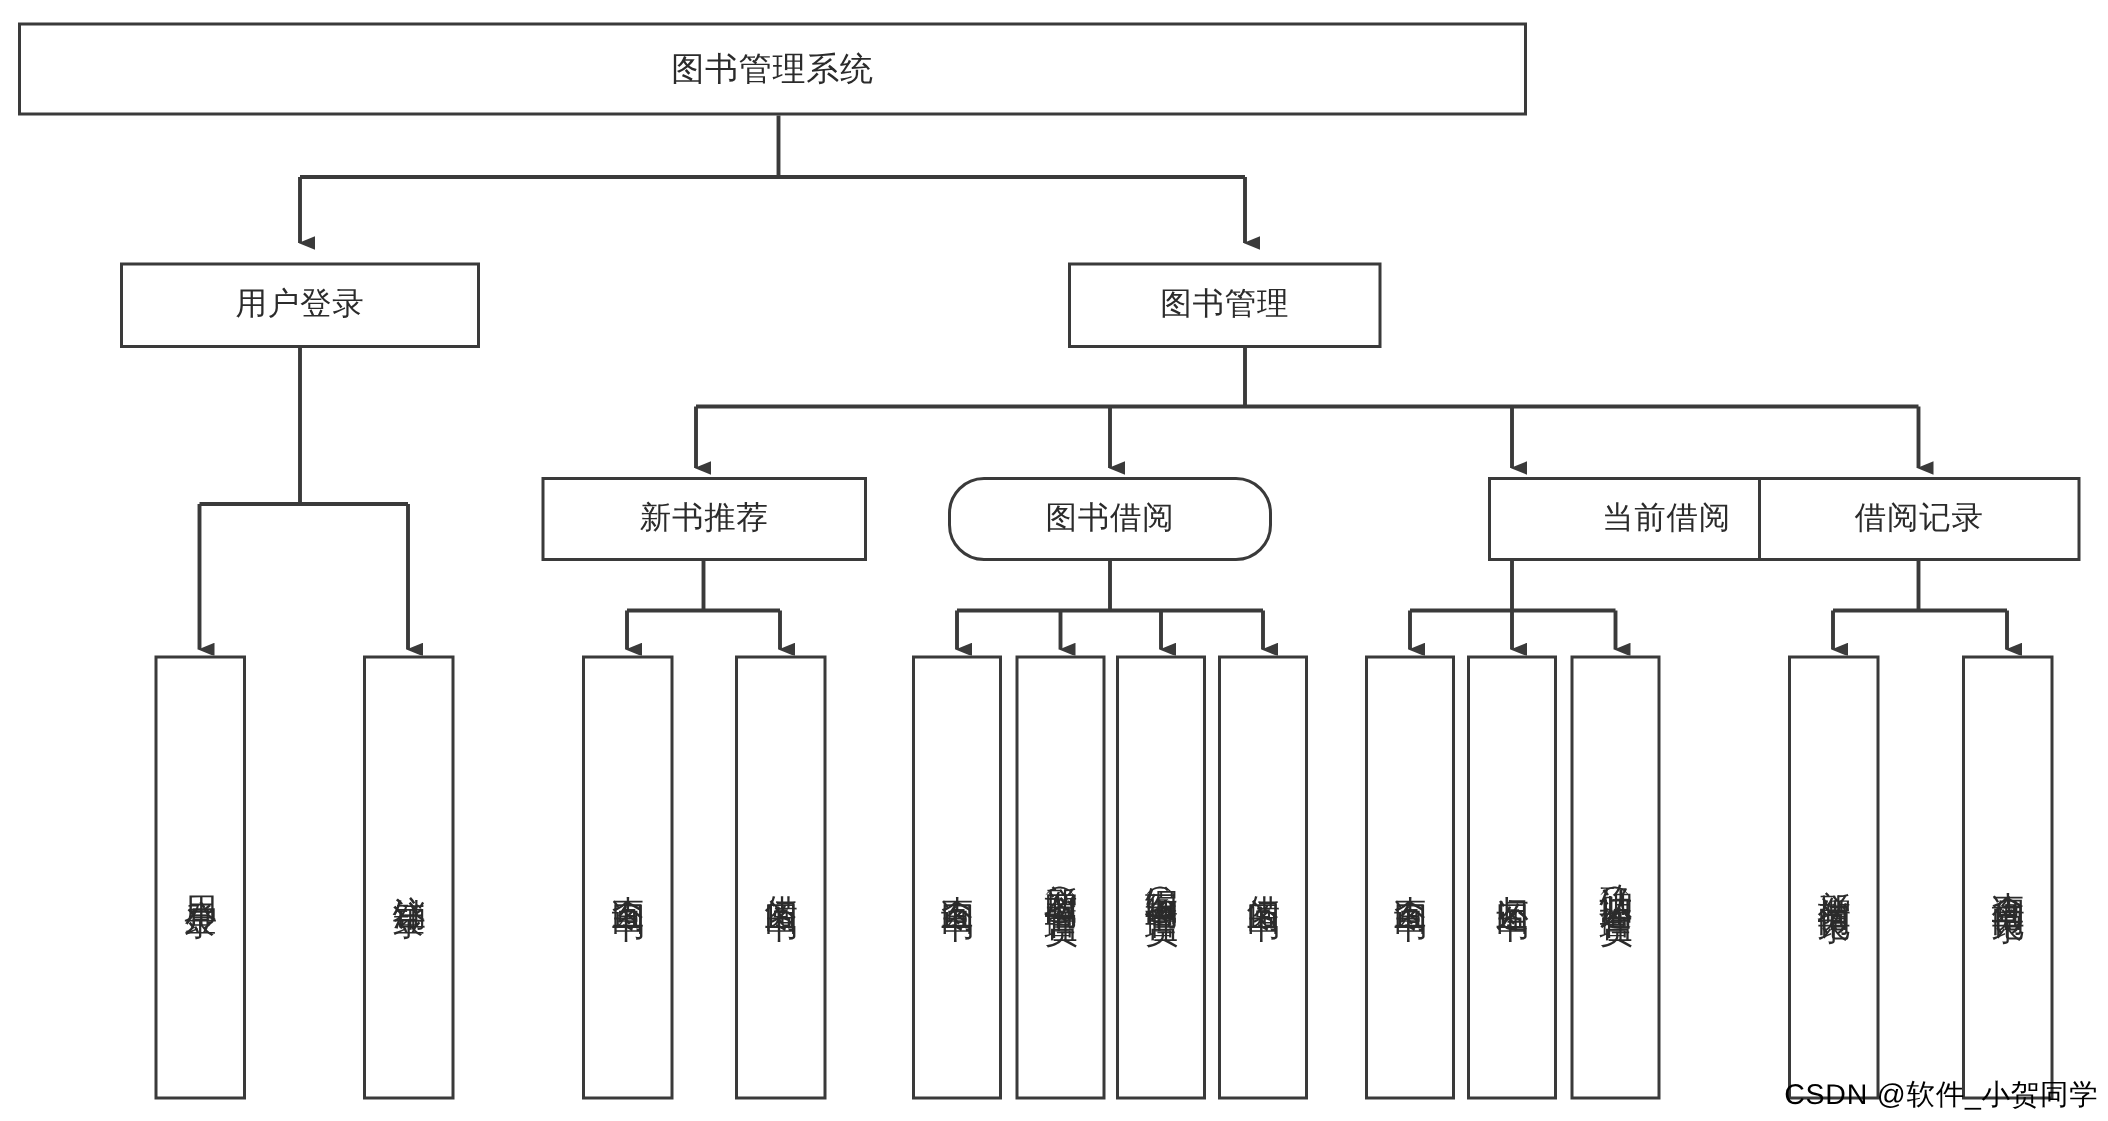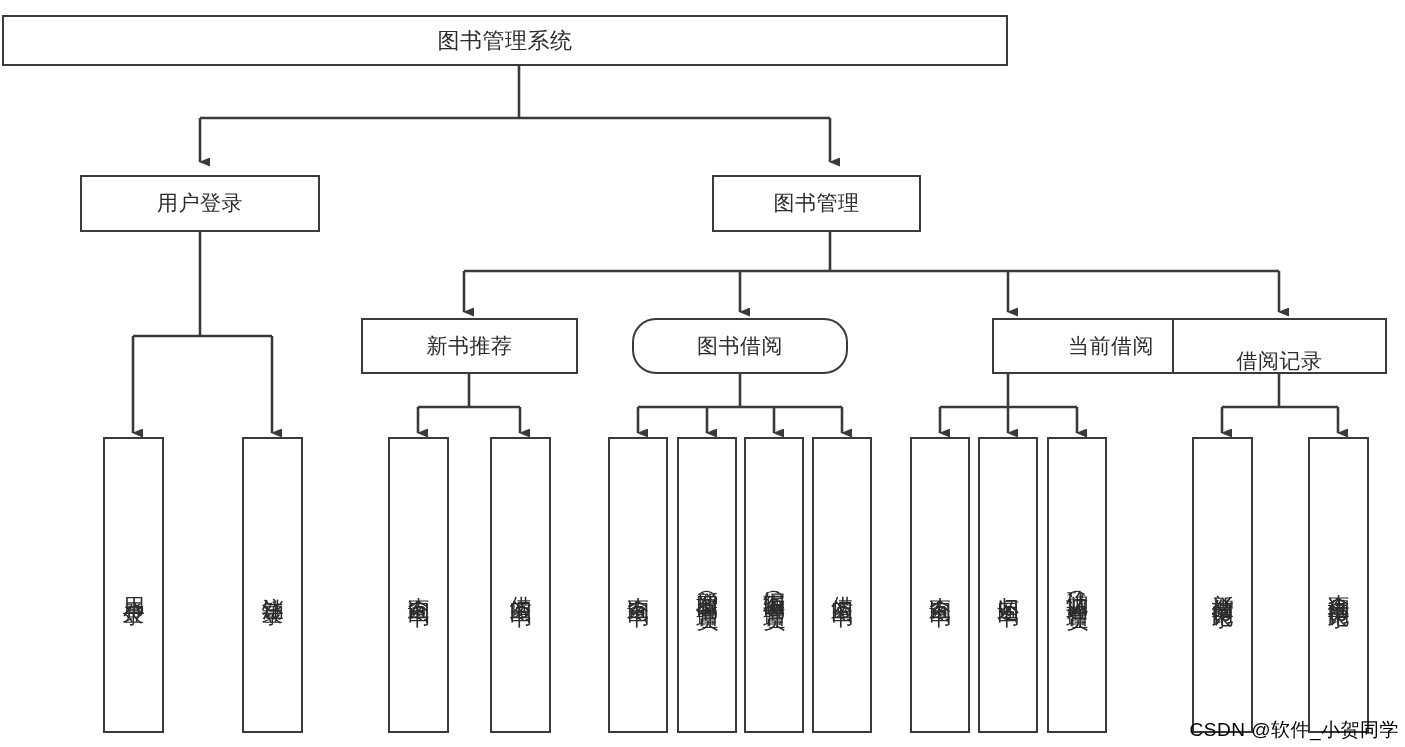--- a/index.html
+++ b/index.html
@@ -126,41 +126,41 @@
       <path d="M1008,407 L1008,433" marker-end="url(#arrowhead)"></path>
       <path d="M1077,407 L1077,433" marker-end="url(#arrowhead)"></path>
 
       <path d="M1279,374 L1279,407"></path>
       <path d="M1222,407 L1338,407"></path>
       <path d="M1222,407 L1222,433" marker-end="url(#arrowhead)"></path>
       <path d="M1338,407 L1338,433" marker-end="url(#arrowhead)"></path>
     </g>
   </svg>
 
-  <div class="node horiz root" style="left:2px; top:15px; width:1006px; height:51px;font-family:Liberation Serif, serif;">
+  <div class="node horiz root" style="left:12px; top:15px; width:1006px; height:62px;font-family:Liberation Serif, serif;">
     <span class="node-label">图书管理系统</span>
   </div>
 
   <div class="node horiz" style="left:80px; top:175px; width:240px; height:57px;">
     <span class="node-label">用户登录</span>
   </div>
   <div class="node horiz" style="left:712px; top:175px; width:209px; height:57px;">
     <span class="node-label">图书管理</span>
   </div>
 
   <div class="node horiz" style="left:361px; top:318px; width:217px; height:56px;">
     <span class="node-label">新书推荐</span>
   </div>
   <div class="node horiz" style="left:632px; top:318px; width:216px; height:56px;border-radius:24px;">
     <span class="node-label">图书借阅</span>
   </div>
   <div class="node horiz" style="left:948px; top:318px; width:238px; height:56px;margin-left:44px;">
     <span class="node-label">当前借阅</span>
   </div>
-  <div class="node horiz" style="left:1172px; top:318px; width:215px; height:56px;align-items:flex-end;">
+  <div class="node horiz" style="left:1172px; top:318px; width:215px; height:56px;">
     <span class="node-label">借阅记录</span>
   </div>
 
   <div class="node vert" style="left:103px; top:437px; width:61px; height:296px;">
     <span class="node-label">用户登录</span>
   </div>
   <div class="node vert" style="left:242px; top:437px; width:61px; height:296px;">
     <span class="node-label">注销登录</span>
   </div>
 

